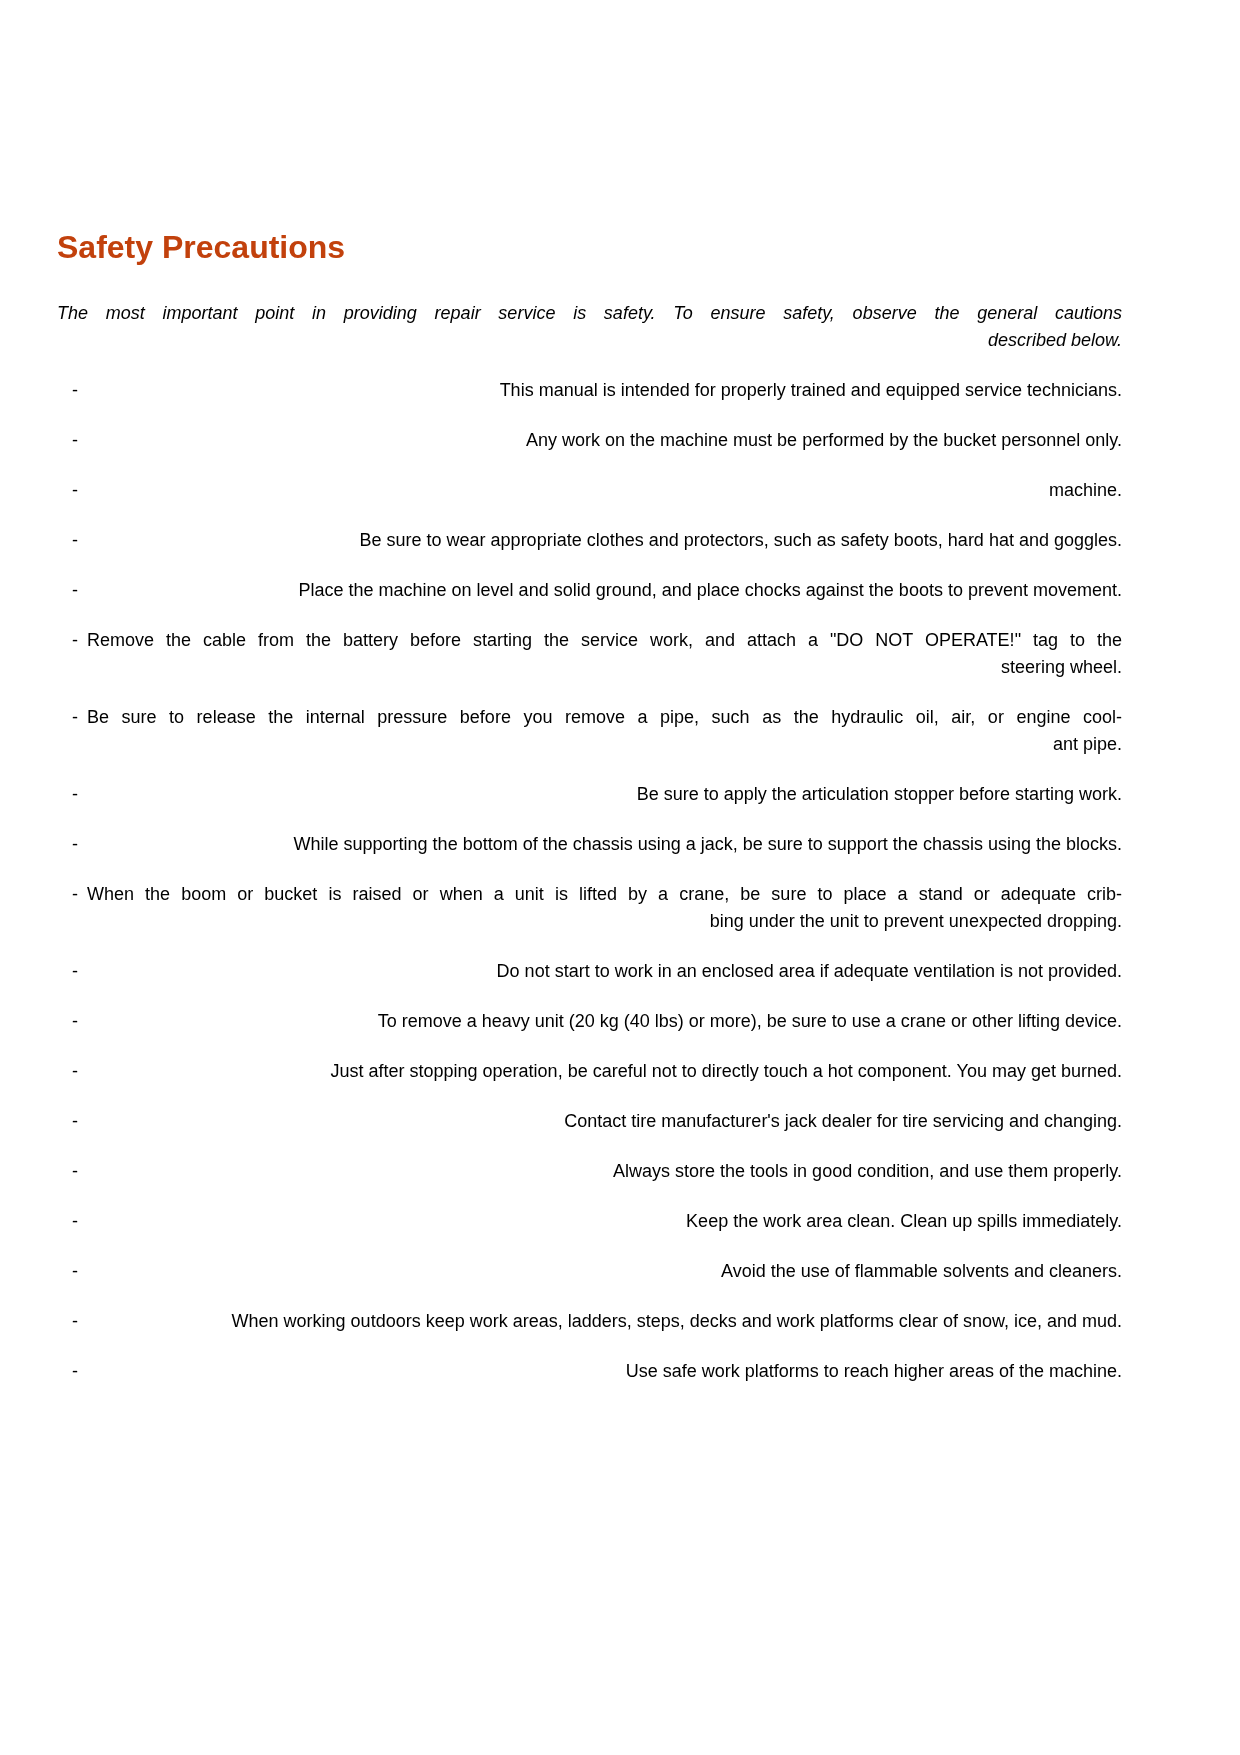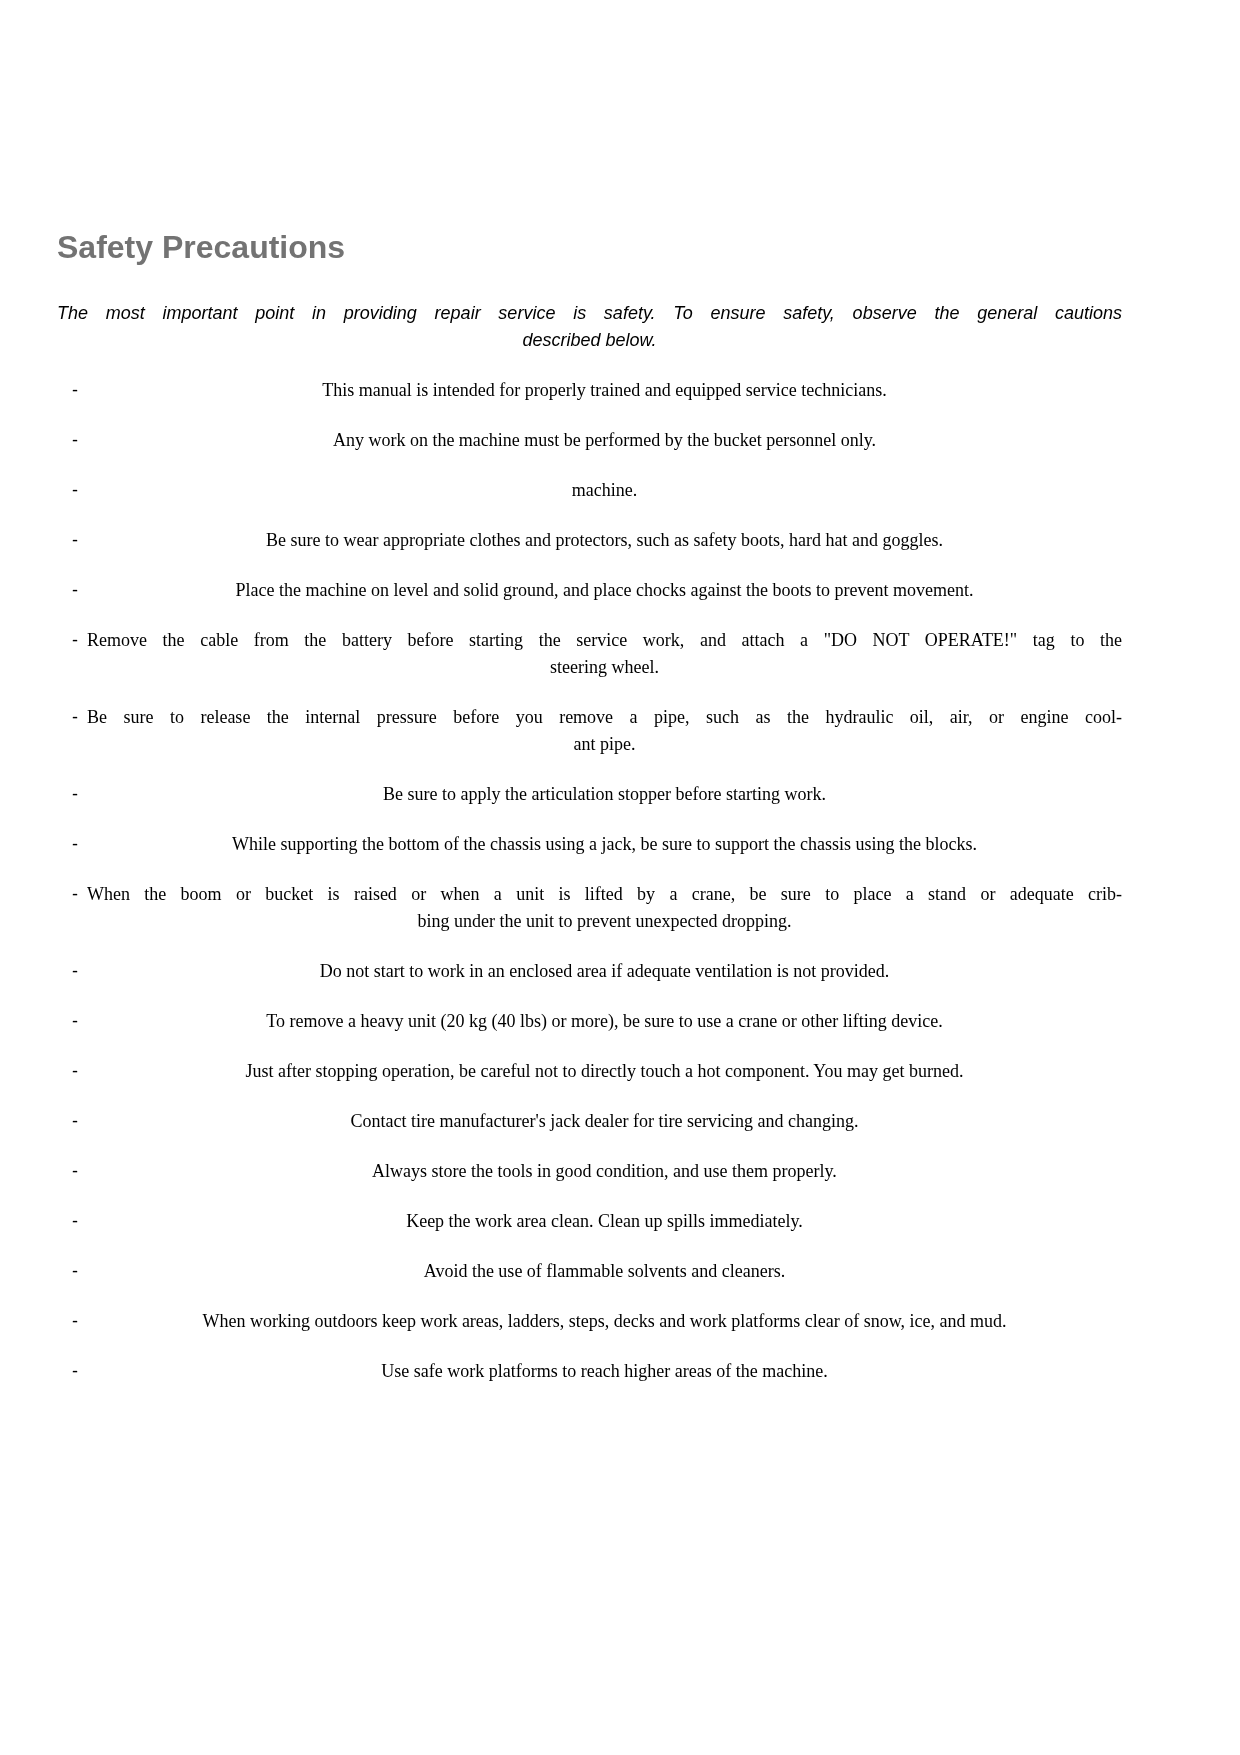--- a/index.html
+++ b/index.html
@@ -19,32 +19,32 @@
     width: 1240px;
     height: 1755px;
     background: #ffffff;
     padding: 228px 118px 0 57px;
   }
   .page-title {
     margin: 0 0 34px 0;
     font-size: 32px;
     line-height: 38px;
     font-weight: bold;
-    color: #737373;
+    color: #c2410c;
   }
   .intro {
     margin: 4px 0 23px 0;
     padding: 0;
     font-style: italic;
   }
   .line {
     font-size: 18px;
     line-height: 27px;
     color: #000000;
-    text-align: center;
+    text-align: right;
   }
   .line.stretch {
     text-align: justify;
     text-align-last: justify;
   }
   ul.safety-list {
     list-style: none;
     margin: 0;
     padding: 0;
   }
@@ -58,21 +58,20 @@
     box-sizing: border-box;
     width: 30px;
     padding-left: 15px;
     font-size: 18px;
     line-height: 27px;
     color: #000000;
   }
   .item-text {
     flex: 1 1 auto;
     min-width: 0;
-    font-family: Liberation Serif, serif;
   }
 </style>
 </head>
 <body>
 
 <div class="page">
   <h1 class="page-title">Safety Precautions</h1>
 
   <div class="intro">
       <div class="line stretch">The most important point in providing repair service is safety. To ensure safety, observe the general cautions</div>

